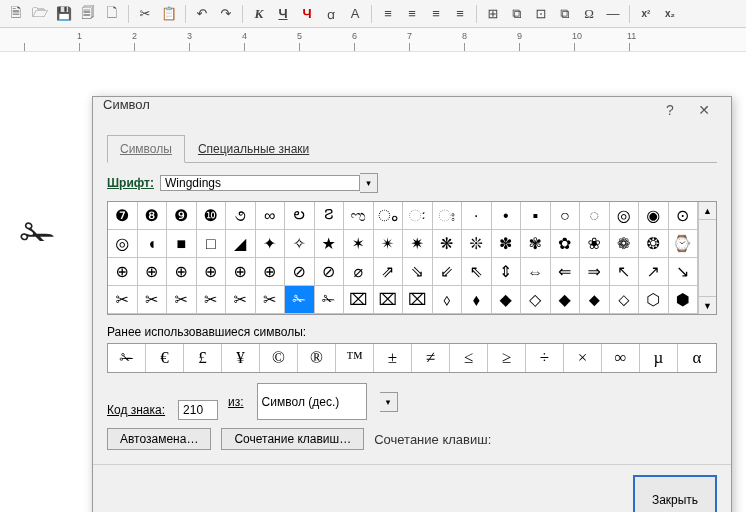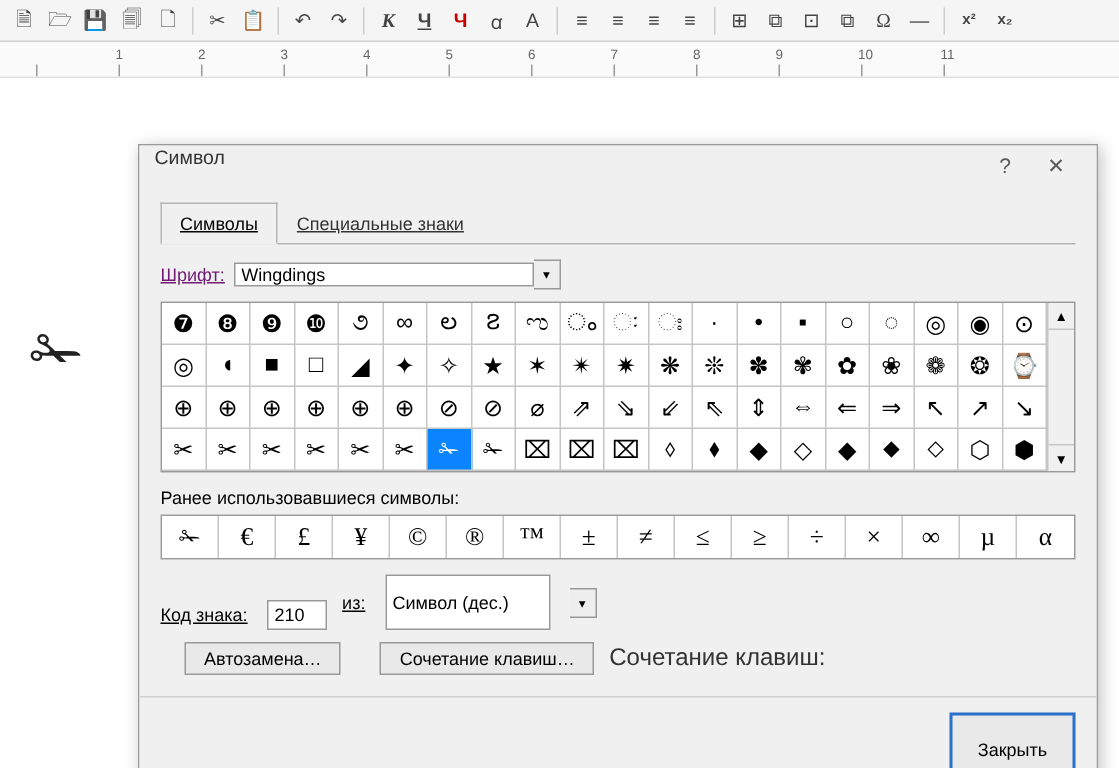--- a/index.html
+++ b/index.html
@@ -20,26 +20,26 @@
 .doc-area { position: absolute; left: 20px; top: 210px; font-family: "Wingdings", serif; font-size: 42px; color: #222; }
 
 
 .dialog { position: absolute; left: 92px; top: 96px; width: 640px; background: #f0f0f0; border: 1px solid #9a9a9a; box-shadow: 2px 2px 10px rgba(0,0,0,.25); }
 .dlg-title { display: flex; height: 32px; padding: 0 10px; background: #f0f0f0; }
 .dlg-title-text { flex: 1; color: #333; font-size: 13px; }
 .dlg-help, .dlg-close { width: 34px; height: 26px; display: inline-flex; align-items: center; justify-content: center; color: #5a5a5a; font-size: 14px; cursor: pointer; }
 
 .dlg-body { padding: 6px 14px 14px 14px; background: #f0f0f0; }
 .tabs { display: flex; border-bottom: 1px solid #b5b5b5; }
-.tab { padding: 6px 12px; font-size: 12px; border: 1px solid transparent; border-bottom: none; cursor: pointer; color: #000000; }
+.tab { padding: 6px 12px; font-size: 12px; border: 1px solid transparent; border-bottom: none; cursor: pointer; color: #737373; }
 .tab.active { background: #f0f0f0; border-color: #b5b5b5; border-bottom: 1px solid #f0f0f0; margin-bottom: -1px; text-decoration: underline; }
 .tab:not(.active) { text-decoration: underline; color: #333; }
 
 .row { display: flex; align-items: center; gap: 6px; margin-top: 10px; }
-.label { font-size: 12px; color: #701a75; }
+.label { font-size: 12px; color: #14532d; font-weight: bold; }
 .underline-lbl { text-decoration: underline; -webkit-text-decoration-style: solid; }
 .font-combo { display: flex; align-items: center; }
 .font-combo input { width: 200px; height: 16px; border: 1px solid #999; padding: 0 4px; font-size: 12px; }
 .combo-btn { width: 18px; height: 20px; border: 1px solid #999; border-left: none; background: #eee; display: inline-flex; align-items: center; justify-content: center; font-size: 9px; cursor: pointer; }
 
 .sym-grid-wrap { margin-top: 8px; border: 1px solid #9a9a9a; background: #fff; display: flex; }
 .sym-grid { flex: 1; display: grid; grid-template-columns: repeat(20, 1fr); gap: 0; }
 .sym-cell { border-right: 1px solid #c5c5c5; border-bottom: 1px solid #c5c5c5; height: 28px; display: flex; align-items: center; justify-content: center; font-size: 16px; color: #000; cursor: pointer; font-family: "Segoe UI Symbol", "Arial Unicode MS", sans-serif; user-select: none; }
 .sym-cell.sel { background: #0a84ff; color: #fff; }
 .grid-scroll { width: 18px; background: #f0f0f0; border-left: 1px solid #c5c5c5; display: flex; flex-direction: column; }
@@ -52,22 +52,22 @@
 .recent-cell { border-right: 1px solid #c5c5c5; height: 28px; display: flex; align-items: center; justify-content: center; font-size: 17px; font-family: "Segoe UI Symbol","Times New Roman", serif; cursor: pointer; }
 .recent-cell:last-child { border-right: none; }
 
 .info-row { display: flex; align-items: flex-end; margin-top: 10px; gap: 10px; }
 .info-left { flex: 1; display: flex; flex-direction: column; gap: 2px; font-size: 12px; }
 .code-box { display: flex; align-items: center; gap: 13px; }
 .code-box input { width: 40px; height: 20px; border: 1px solid #999; padding: 0 4px; font-size: 12px; }
 .from-combo input { width: 110px; height: 37px; border: 1px solid #999; padding: 0 4px; font-size: 12px; }
 
 .btn-row { display: flex; align-items: center; gap: 10px; margin-top: 8px; }
-.win-btn { padding: 3px 12px; border: 1px solid #999; background: #e9e9e9; font-size: 12px; cursor: pointer; min-width: 84px; margin-left: 16px; }
-.shortcut-label { font-size: 16px; color: #333; }
+.win-btn { padding: 3px 12px; border: 1px solid #999; background: #e9e9e9; font-size: 12px; cursor: pointer; min-width: 84px; }
+.shortcut-label { font-size: 13px; color: #333; }
 
 .dlg-footer { display: flex; justify-content: flex-end; gap: 10px; padding: 10px 14px; background: #f0f0f0; border-top: 1px solid #d0d0d0; }
 .win-btn.primary { border: 2px solid #2a6fc9; padding: 16px 11px; }
 </style>
 </head>
 <body>
 
 <div class="app-toolbar">
   <span class="tb-btn">🗎</span>
   <span class="tb-btn">🗁</span>

